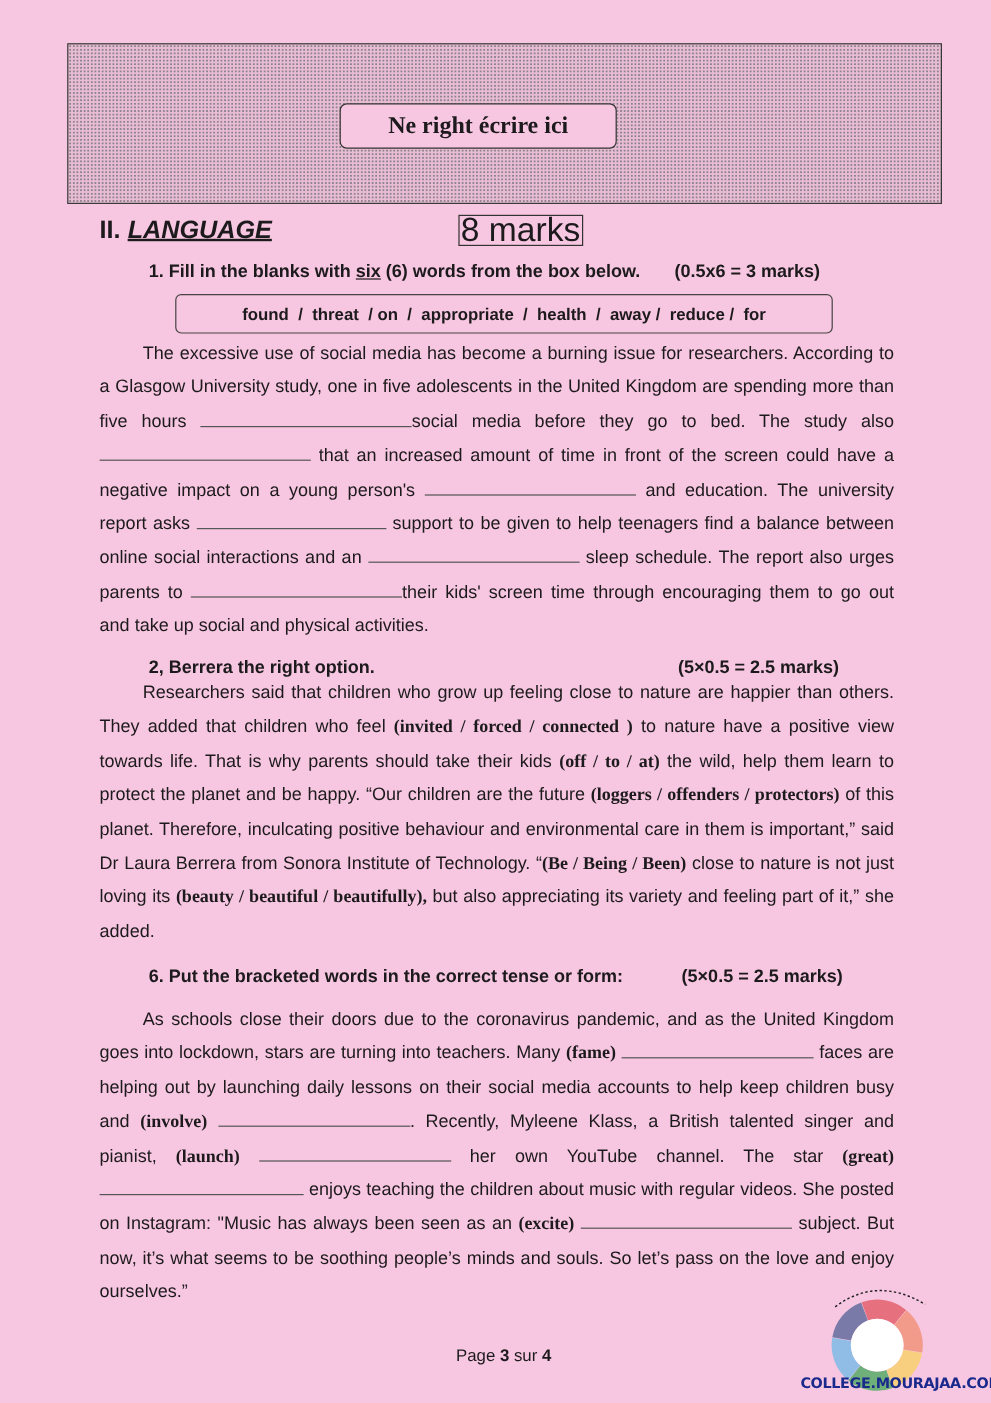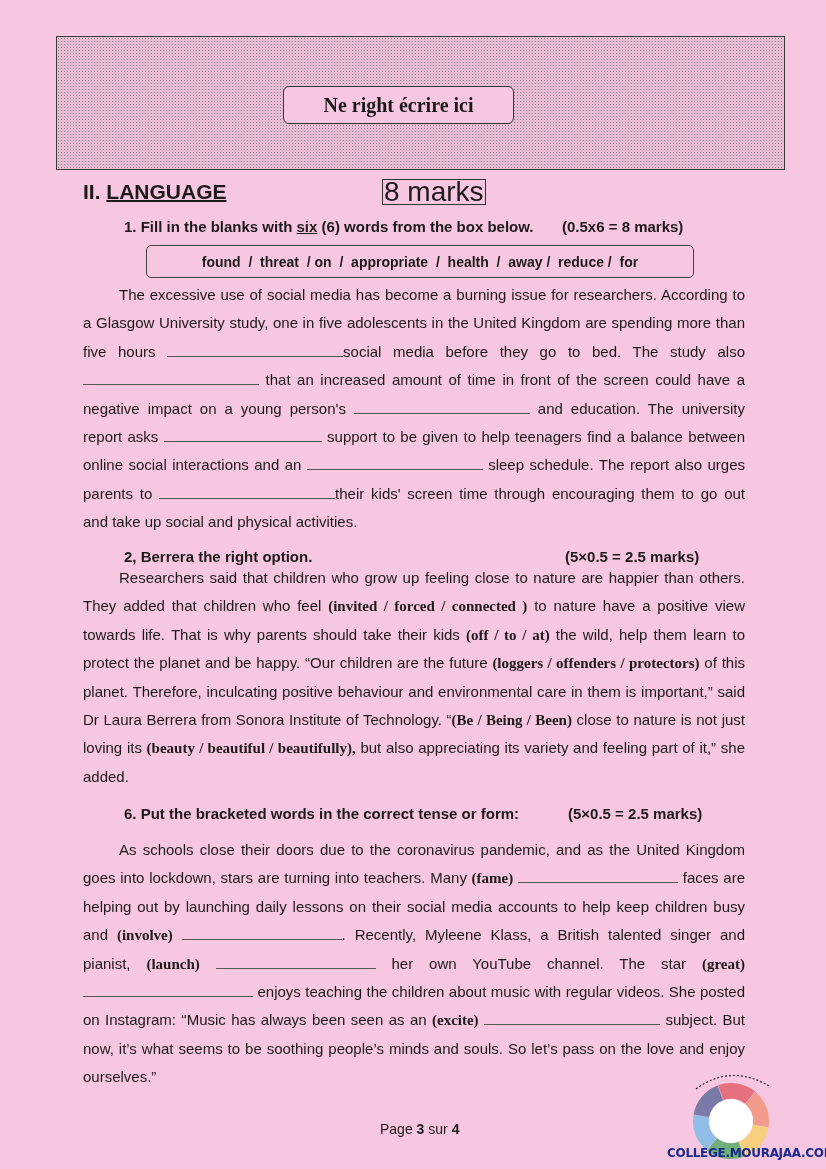--- a/index.html
+++ b/index.html
@@ -18,21 +18,21 @@
   }
   .no-write {
     position: absolute; left: 283px; top: 86px; width: 229px; height: 36px;
     border: 1.2px solid #333; border-radius: 6px; background: #f7c6e0;
     display: flex; align-items: center; justify-content: center;
     font-family: "Liberation Serif", serif; font-weight: bold; font-size: 20px;
   }
   .section-title {
     position: absolute; left: 83px; top: 180px; font-size: 21px; font-weight: bold;
   }
-  .section-title .u { text-decoration: underline; text-decoration-thickness: 2px; }
+  .section-title .u { text-decoration: underline; text-decoration-thickness: 2px; font-style: italic; }
   .marks-box {
     position: absolute; left: 382px; top: 179px; height: 24px;
     border: 1px solid #333; padding: 0 1px; font-size: 28px; line-height: 24px;
   }
   .q-title {
     position: absolute; left: 86px; font-size: 15px; font-weight: bold; margin-left: 38px;
   }
   .q-marks { position: absolute; font-size: 15px; font-weight: bold; }
   .word-box {
     position: absolute; left: 146px; top: 245px; width: 546px; height: 31px;
@@ -66,21 +66,21 @@
 
 <div class="section-title">
   <span>II.</span>
   <span class="u">LANGUAGE</span>
 </div>
 <div class="marks-box">8 marks</div>
 
 <div class="q-title" style="top:218px">
   <span>1. Fill in the blanks with </span><span style="text-decoration:underline">six</span><span> (6) words from the box below.</span>
 </div>
-<div class="q-marks" style="left:562px; top:218px">(0.5x6 = 8 marks)</div>
+<div class="q-marks" style="left:562px; top:218px">(0.5x6 = 3 marks)</div>
 <div class="word-box" style="white-space:pre">found  /  threat  / on  /  appropriate  /  health  /  away /  reduce /  for</div>
 
 <div class="para" style="top:281px">
   <span class="ind"></span><span>The excessive use of social media has become a burning issue for researchers. According to a Glasgow University study, one in five adolescents in the United Kingdom are spending more than five hours </span><span class="blank" style="width:176px"></span><span>social media before they go to bed. The study also </span><span class="blank" style="width:176px"></span><span> that an increased amount of time in front of the screen could have a negative impact on a young person's </span><span class="blank" style="width:176px"></span><span> and education. The university report asks </span><span class="blank" style="width:158px"></span><span> support to be given to help teenagers find a balance between online social interactions and an </span><span class="blank" style="width:176px"></span><span> sleep schedule.  The report also urges parents to </span><span class="blank" style="width:176px"></span><span>their kids' screen time through encouraging them to go out and take up social and physical activities.</span>
 </div>
 
 <div class="q-title" style="top:548px">2, Berrera the right option.</div>
 <div class="q-marks" style="left:565px; top:548px">(5×0.5 = 2.5 marks)</div>
 <div class="para" style="top:564px">
   <span class="ind"></span><span>Researchers said that children who grow up feeling close to nature are happier than others. They added that children who feel </span><b>(invited /  forced / connected )</b><span> to nature have a positive view towards life. That is why parents should take their kids </span><b>(off  /  to  /  at)</b><span> the wild, help them learn to protect the planet and be happy.  “Our children are the future </span><b>(loggers / offenders /  protectors)</b><span> of this planet. Therefore, inculcating positive behaviour and environmental care in them is important,” said Dr Laura Berrera from Sonora Institute of Technology. “</span><b>(Be /  Being /  Been)</b><span> close to nature is not just loving its </span><b>(beauty /  beautiful / beautifully),</b><span> but also appreciating its variety and feeling part of it,” she added.</span>

